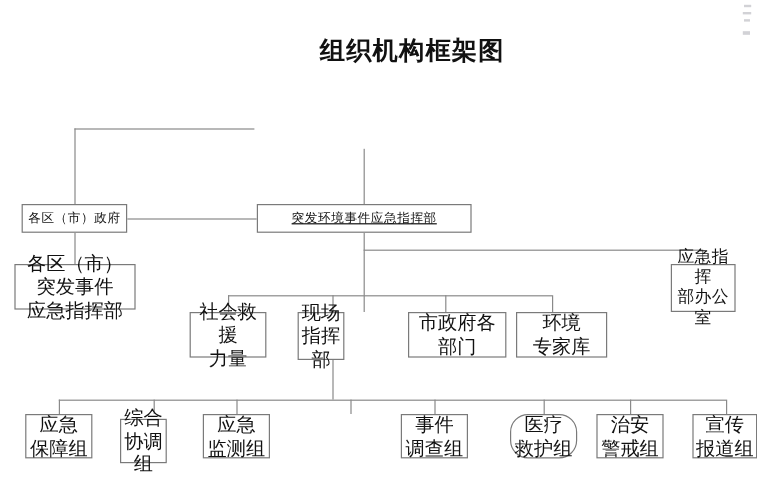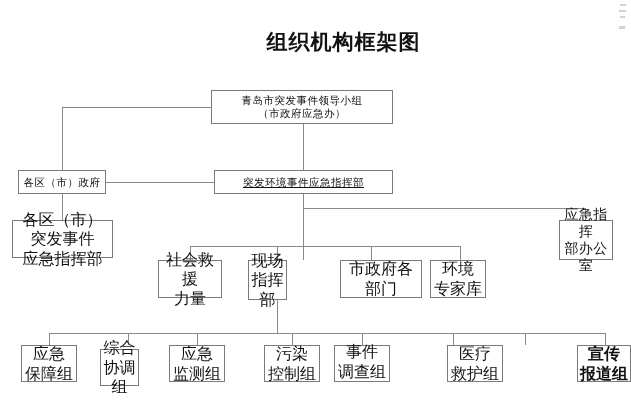--- a/index.html
+++ b/index.html
@@ -100,58 +100,56 @@
   <div class="edge h" style="left:49px; top:333px; width:556px;"></div>
   <div class="edge v" style="left:49px; top:333px; height:12px;"></div>
   <div class="edge v" style="left:128px; top:333px; height:12px;"></div>
   <div class="edge v" style="left:197px; top:333px; height:12px;"></div>
   <div class="edge v" style="left:292px; top:333px; height:12px;"></div>
   <div class="edge v" style="left:362px; top:333px; height:12px;"></div>
   <div class="edge v" style="left:453px; top:333px; height:12px;"></div>
   <div class="edge v" style="left:525px; top:333px; height:12px;"></div>
   <div class="edge v" style="left:605px; top:333px; height:12px;"></div>
 
-  <div class="node wide-label" style="left:211px; top:90px; width:182px; height:34px;">青岛市突发事件领导小组
-（市政府应急办）</div>
 
   <div class="node wide-label" style="left:18px; top:170px; width:88px; height:24px;">各区（市）政府</div>
 
   <div class="node wide-label" style="left:214px; top:170px; width:179px; height:24px;text-decoration:underline;">突发环境事件应急指挥部</div>
 
   <div class="node" style="left:12px; top:220px; width:101px; height:38px;">各区（市）突发事件
 应急指挥部</div>
 
   <div class="node tiny" style="left:559px; top:220px; width:54px; height:40px;">应急指挥
 部办公室</div>
 
   <div class="node" style="left:158px; top:260px; width:64px; height:38px;">社会救援
 力量</div>
 
   <div class="node" style="left:248px; top:260px; width:39px; height:40px;">现场
 指挥部</div>
 
   <div class="node" style="left:340px; top:260px; width:82px; height:38px;">市政府各
 部门</div>
 
-  <div class="node" style="left:430px; top:260px; width:56px; height:38px;">环境
+  <div class="node" style="left:430px; top:260px; width:76px; height:38px;">环境
 专家库</div>
 
   <div class="node" style="left:21px; top:345px; width:56px; height:37px;">应急
 保障组</div>
   <div class="node" style="left:100px; top:349px; width:39px; height:37px;">综合
 协调组</div>
   <div class="node" style="left:169px; top:345px; width:56px; height:37px;">应急
 监测组</div>
-  <div class="node" style="left:264px; top:345px; width:56px; height:37px;">污染
-控制组</div>
-  <div class="node" style="left:334px; top:345px; width:56px; height:37px;font-family:Liberation Mono, monospace;">事件
+  <div class="node" style="left:334px; top:345px; width:56px; height:37px;">事件
 调查组</div>
-  <div class="node" style="left:447px; top:345px; width:56px; height:37px;">医疗
+  <div class="node" style="left:425px; top:345px; width:56px; height:37px;border-radius:15px;">医疗
 救护组</div>
-  <div class="node" style="left:577px; top:345px; width:54px; height:37px;font-weight:bold;">宣传
+  <div class="node" style="left:497px; top:345px; width:56px; height:37px;">治安
+警戒组</div>
+  <div class="node" style="left:577px; top:345px; width:54px; height:37px;">宣传
 报道组</div>
 
   <div class="corner-artifact" style="left:617px; top:4px; width:12px; height:30px;">
     <div class="artifact-mark" style="left:3px; top:0px; width:6px; height:2px;"></div>
     <div class="artifact-mark" style="left:2px; top:6px; width:7px; height:2px;"></div>
     <div class="artifact-mark" style="left:3px; top:12px; width:5px; height:2px;"></div>
     <div class="artifact-mark" style="left:2px; top:22px; width:6px; height:3px;"></div>
   </div>
 
 </div>

